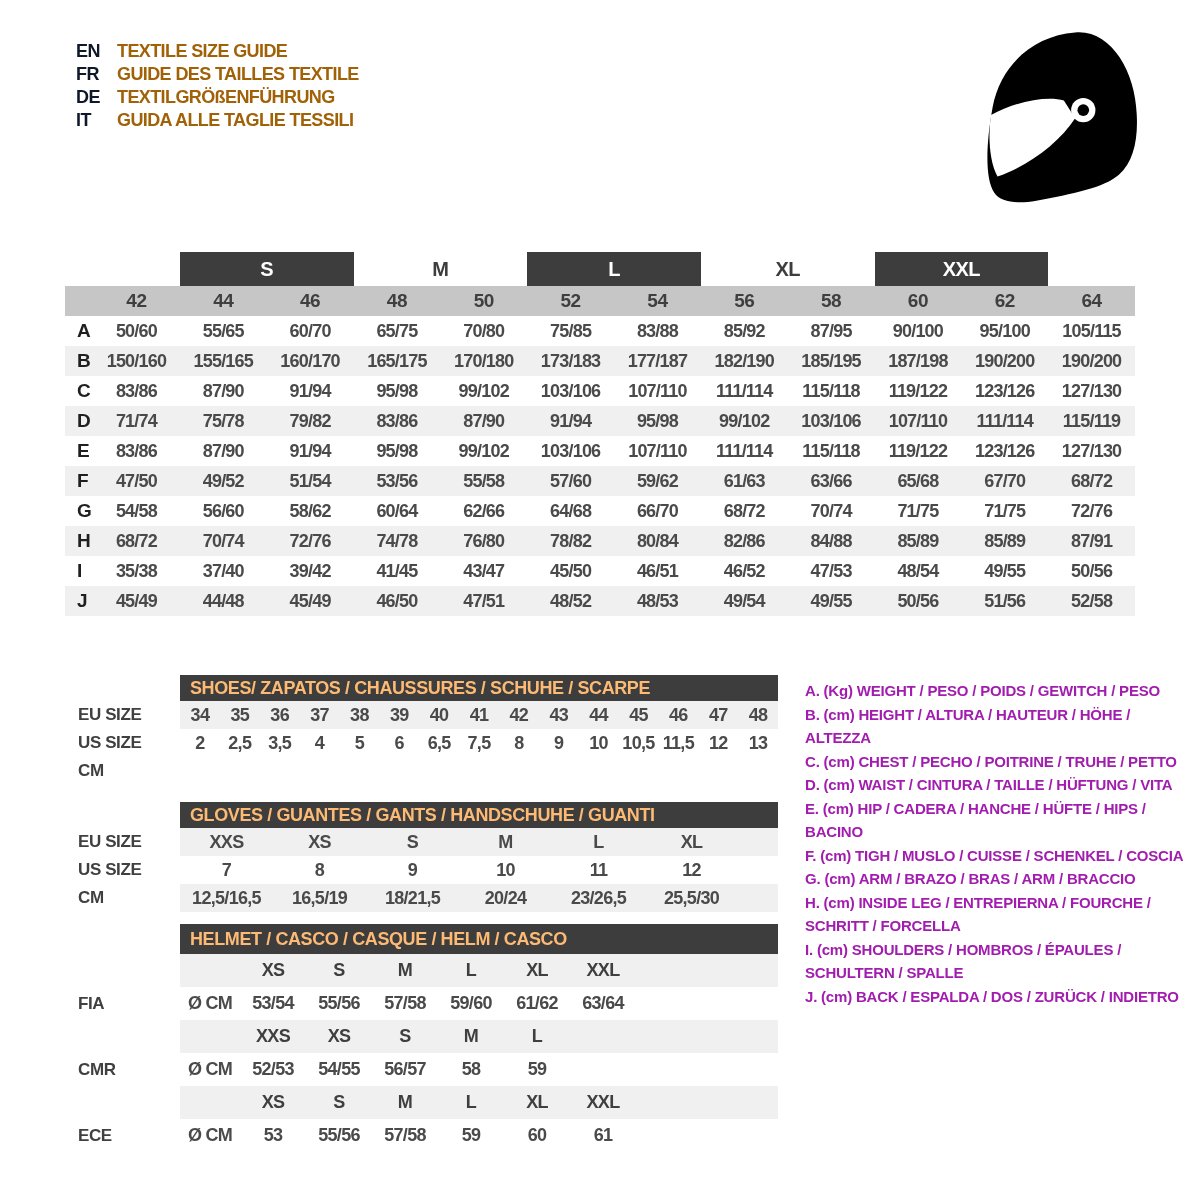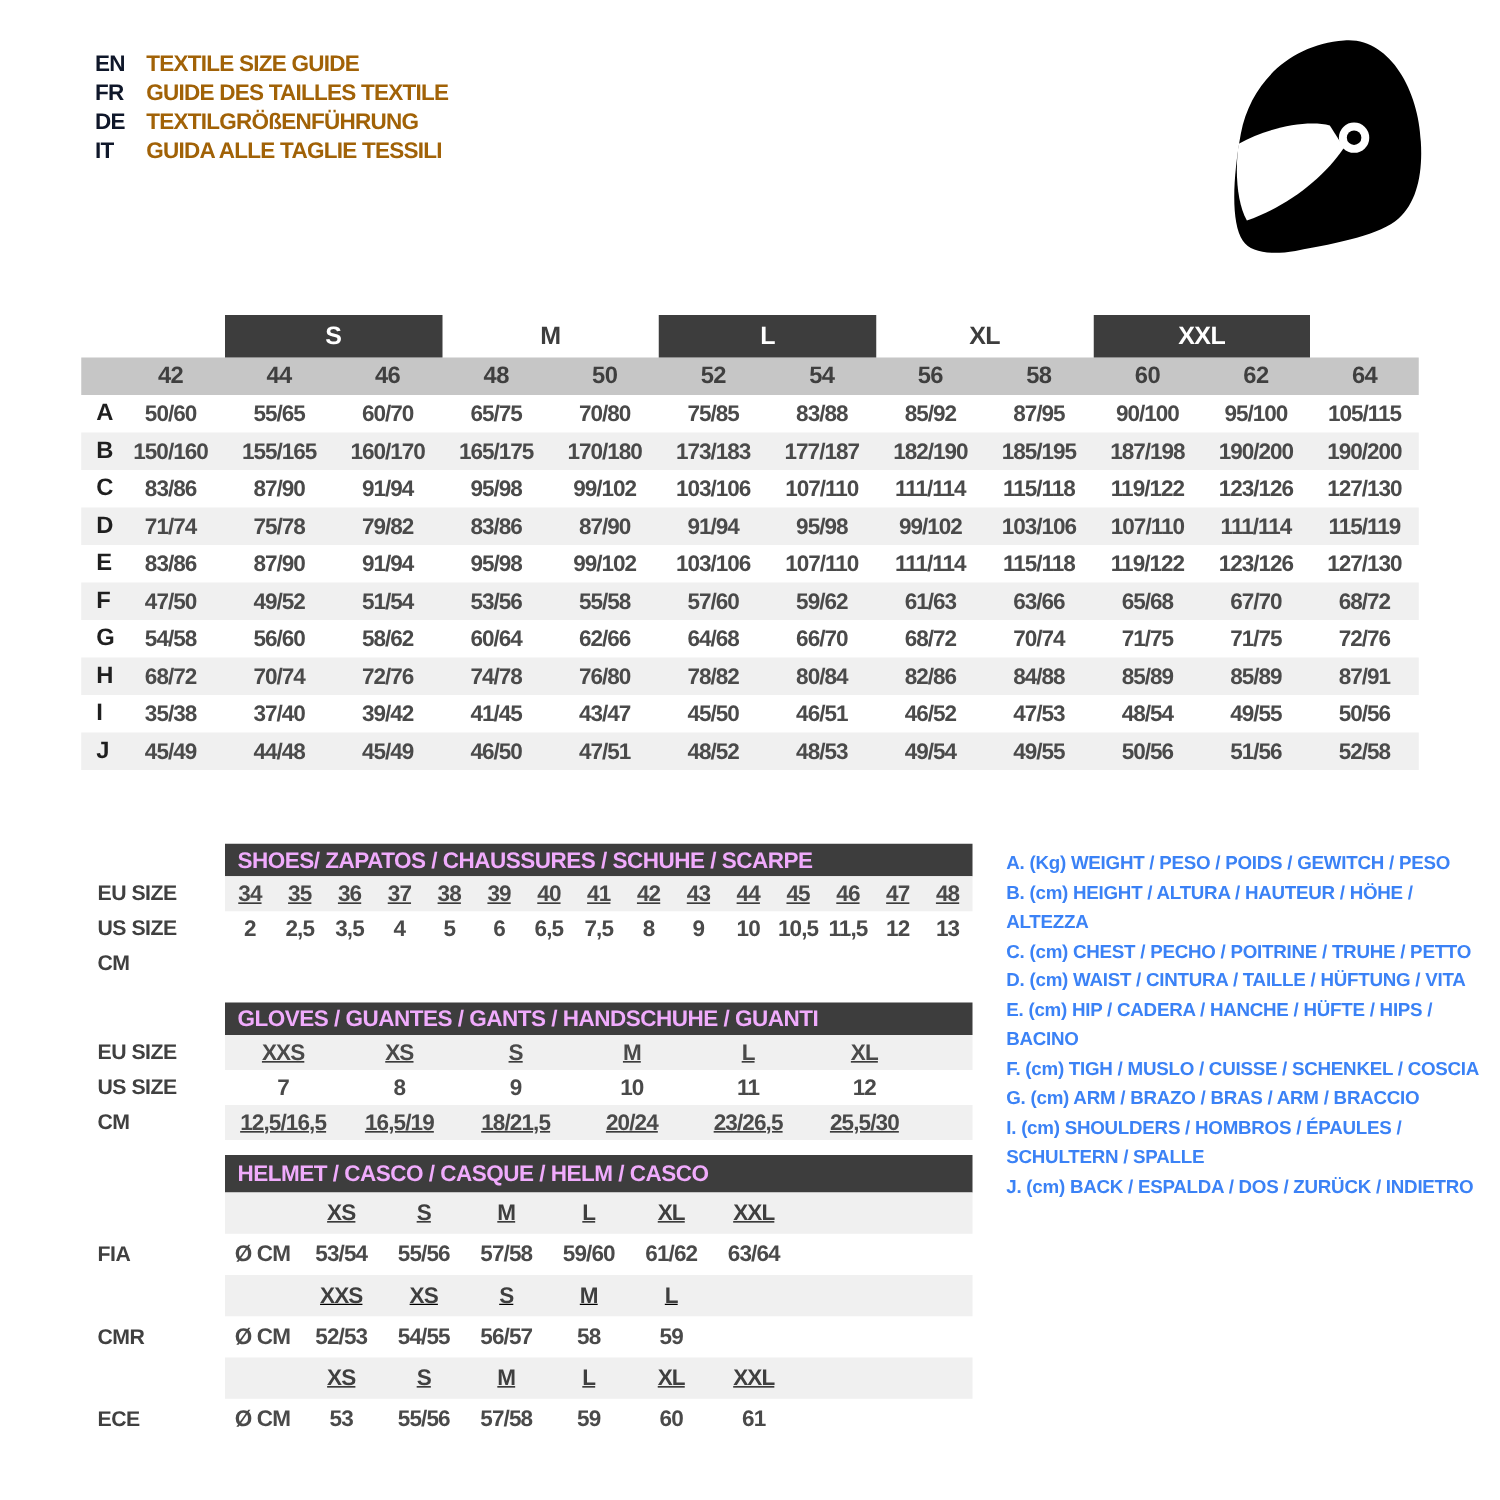--- a/index.html
+++ b/index.html
@@ -24,43 +24,43 @@
   .gbox{background:#3d3d3d;color:#ffffff;}
   .gplain{color:#3d3d3d;}
   .band{background:#c6c6c6;}
   .stripe{background:#f0f0f0;}
   .mcell{text-align:center;font-size:18px;font-weight:bold;color:#4a4a4a;letter-spacing:-0.8px;}
   .bandcell{text-align:center;font-size:19px;font-weight:bold;color:#3f3f3f;letter-spacing:-0.5px;}
   .mlabel{font-size:19px;font-weight:bold;color:#1f1f1f;padding-left:12px;}
 
   
   .sub{position:absolute;left:65px;width:713px;}
-  .bar{margin-left:115px;width:598px;height:26px;background:#3d3d3d;color:#f0abfc;
+  .bar{margin-left:115px;width:598px;height:26px;background:#3d3d3d;color:#fdba74;
        display:flex;align-items:center;padding-left:10px;box-sizing:border-box;
        font-size:18px;font-weight:bold;letter-spacing:-0.4px;white-space:nowrap;}
   .srow{display:flex;height:28px;}
   .slabel{width:115px;display:flex;align-items:center;padding-left:13px;box-sizing:border-box;
           font-size:17px;font-weight:bold;color:#404040;letter-spacing:-0.4px;}
   .sdata{width:598px;display:grid;align-items:center;}
-  .sdata.stripe{background:#f0f0f0;text-decoration:underline;}
+  .sdata.stripe{background:#f0f0f0;}
   .scell{text-align:center;font-size:18px;font-weight:bold;color:#4a4a4a;letter-spacing:-0.7px;}
   .sizecell{color:#3f3f3f;}
   #shoes{top:675px;}
   #shoes .sdata{grid-template-columns:repeat(15,1fr);}
   #gloves{top:802px;}
   #gloves .sdata{grid-template-columns:repeat(6,93px) 1fr;}
   #helmet{top:924px;}
   #helmet .bar{height:30px;}
   #helmet .srow{height:33px;}
   #helmet .sdata{grid-template-columns:60px repeat(6,66px) 1fr;}
   #helmet .scell{text-align:center;}
 
   
   .legend{position:absolute;left:805px;top:679px;width:392px;}
-  .legend-item{font-size:15px;font-weight:bold;color:#3b82f6;line-height:23.5px;letter-spacing:-0.2px;}
+  .legend-item{font-size:15px;font-weight:bold;color:#a21caf;line-height:23.5px;letter-spacing:-0.2px;}
 </style>
 </head>
 <body>
 
 <div class="canvas">
 
   <div class="langs">
       <div class="lang-row">
         <span class="lang-code">EN</span>
         <span class="lang-title">TEXTILE SIZE GUIDE</span>
@@ -423,17 +423,18 @@
     </div>
 
   <div class="legend">
       <div class="legend-item">A. (Kg) WEIGHT / PESO / POIDS / GEWITCH / PESO</div>
       <div class="legend-item">B. (cm) HEIGHT / ALTURA / HAUTEUR / HÖHE / ALTEZZA</div>
       <div class="legend-item">C. (cm) CHEST / PECHO / POITRINE / TRUHE / PETTO</div>
       <div class="legend-item">D. (cm) WAIST / CINTURA / TAILLE / HÜFTUNG / VITA</div>
       <div class="legend-item">E. (cm) HIP / CADERA / HANCHE / HÜFTE / HIPS /  BACINO</div>
       <div class="legend-item">F. (cm) TIGH / MUSLO / CUISSE / SCHENKEL / COSCIA</div>
       <div class="legend-item">G. (cm) ARM  / BRAZO / BRAS / ARM / BRACCIO</div>
+      <div class="legend-item">H. (cm) INSIDE LEG / ENTREPIERNA / FOURCHE / SCHRITT / FORCELLA</div>
       <div class="legend-item">I.  (cm) SHOULDERS / HOMBROS / ÉPAULES / SCHULTERN / SPALLE</div>
       <div class="legend-item">J. (cm) BACK / ESPALDA / DOS / ZURÜCK / INDIETRO</div>
     </div>
 
 </div>
 
 </body></html>

